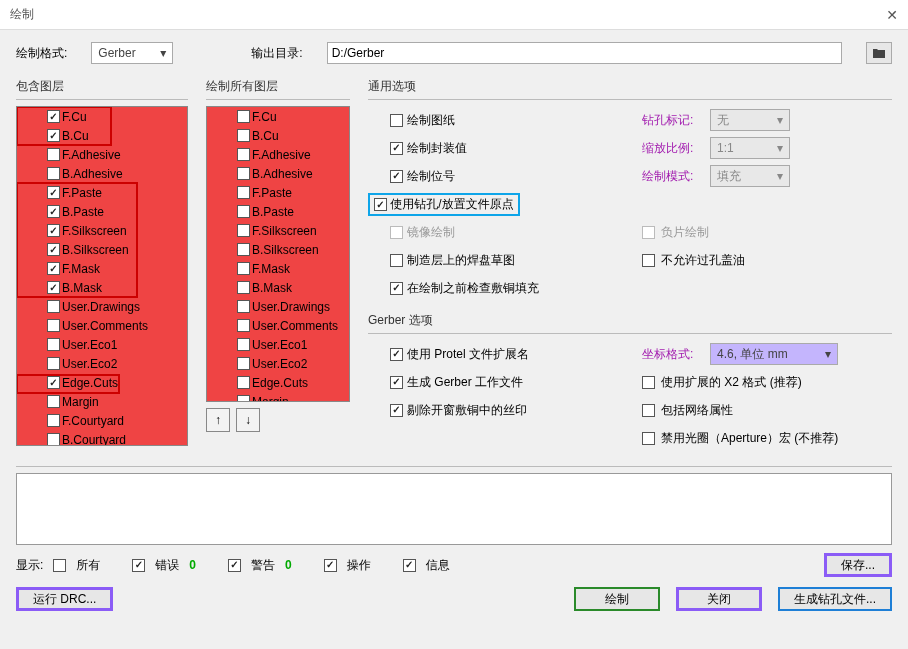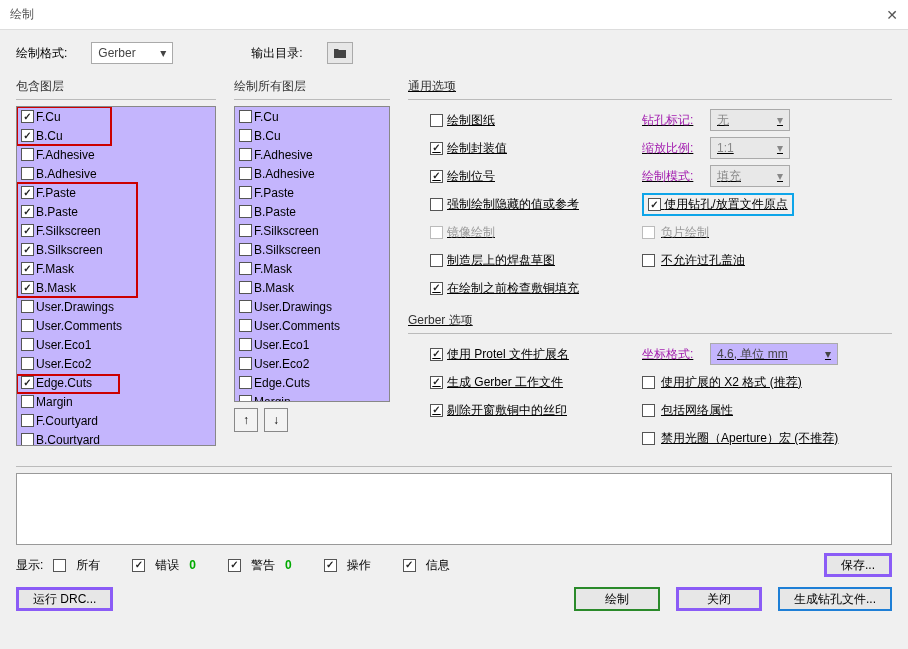--- a/index.html
+++ b/index.html
@@ -11,27 +11,27 @@
 .row { display: flex; align-items: center; gap: 24px; margin-bottom: 14px; }
 .select, .text-input, .combo {
   height: 22px; border: 1px solid #aaa; background: #fff; padding: 0 4px; font-size: 12px;
 }
 .select { width: 82px; }
 .combo { background: #e8e8e8; color: #444; display: inline-flex; align-items: center; justify-content: space-between; padding: 0 6px; text-align: right; }
 .combo.disabled { color: #888; }
 .text-input { flex: 1; }
 .folder-btn { width: 26px; height: 22px; background: #e7e7e7; border: 1px solid #aaa; display: flex; align-items: center; justify-content: center; cursor: pointer; }
 .columns { display: flex; gap: 18px; }
-.col1 { width: 200px; }
-.col2 { width: 156px; }
-.col3 { flex: 1; text-decoration: underline; }
+.col1 { width: 172px; }
+.col2 { width: 144px; }
+.col3 { flex: 1; }
 .grp-label { font-size: 12px; color: #333; margin-bottom: 4px; }
 .hr { border: none; border-top: 1px solid #bbb; margin: 0 0 6px 0; }
 .listbox {
-  border: 1px solid #888; background: #c4b5fd; height: 340px; overflow-y: scroll; position: relative;
+  border: 1px solid #888; background: #ef4444; height: 340px; overflow-y: scroll; position: relative; padding-left: 26px;
 }
 .listbox2 { height: 296px; }
 .layer-item { display: flex; align-items: center; height: 19px; padding: 0 4px; gap: 2px; }
 .chk { width: 13px; height: 13px; border: 1px solid #555; display: inline-flex; align-items: center; justify-content: center; font-size: 10px; line-height: 1; background: #fff; }
 .chk.checked::after { content: "✓"; color: #222; font-weight: bold; }
 .hl-red { position: absolute; border: 2px solid #c00; pointer-events: none; }
 .arrow-btns { display: flex; gap: 6px; margin-top: 6px; }
 .sq-btn { width: 24px; height: 24px; border: 1px solid #888; background: #f3f3f3; display: flex; align-items: center; justify-content: center; cursor: pointer; }
 .opt-row { display: flex; align-items: center; height: 28px; }
 .opt-row .left { flex: 1; display: flex; align-items: center; gap: 4px; }
@@ -66,20 +66,21 @@
 <div class="content">
 
   <div class="row">
     <span>绘制格式:</span>
     <div class="select combo" style="background:#fff;">
       <span>Gerber</span>
       <span>▾</span>
     </div>
     <span style="width:30px;"></span>
     <span>输出目录:</span>
+    <input class="text-input" value="D:/Gerber" style="">
     <div class="folder-btn">
       <svg width="14" height="12">
           <path d="M1 2h4l1 1h7v8H1z" fill="#444"></path>
         </svg>
     </div>
   </div>
 
   <div class="columns">
 
     <div class="col1">
@@ -286,25 +287,20 @@
         <div class="right">
             <span class="lbl2">绘制模式:</span>
           <div class="combo disabled">
               <span>填充</span>
               <span>▾</span>
             </div>
         </div>
       </div>
 
       <div class="opt-row">
-        <div class="left">
-            <span class="pad"></span>
-            <span class="chk"></span>
-            <span>强制绘制隐藏的值或参考</span>
-          </div>
         <div class="right">
             <span class="hl-purple"><span class="chk checked"></span> <span>使用钻孔/放置文件原点</span></span>
           </div>
       </div>
 
       <div class="opt-row">
         <div class="left">
             <span class="pad"></span>
             <span class="chk" style="border-color:#bbb"></span>
             <span class="disabled-text">镜像绘制</span>

